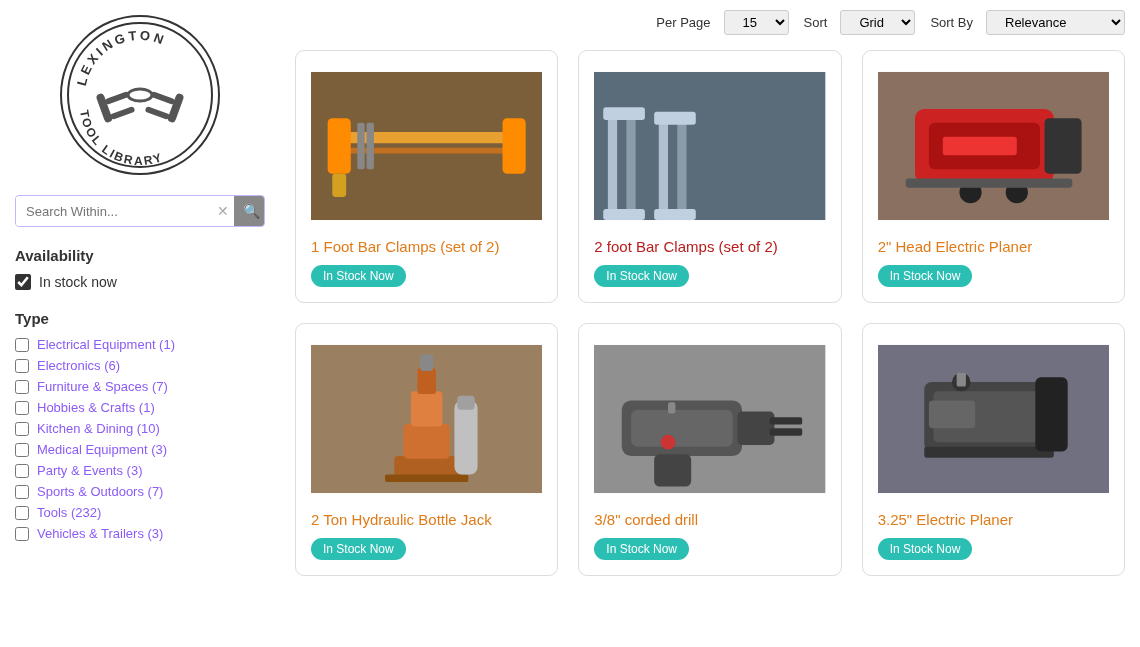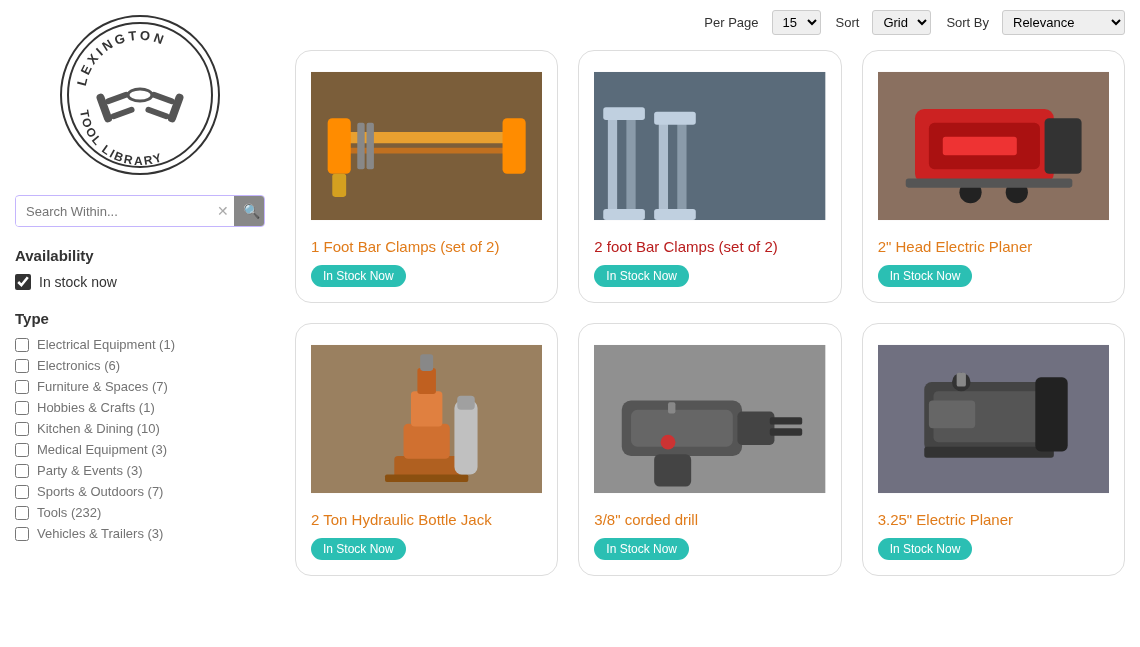--- a/index.html
+++ b/index.html
@@ -20,32 +20,32 @@
     .search-box .search-btn { background: #888; border: none; cursor: pointer; padding: 7px 10px; color: #fff; font-size: 14px; }
 
     .section-title { font-weight: bold; font-size: 15px; margin-bottom: 10px; }
     .availability { margin-bottom: 20px; }
     .availability-check { display: flex; align-items: center; gap: 8px; font-size: 14px; }
     .availability-check input[type="checkbox"] { width: 16px; height: 16px; accent-color: #333; }
 
     .type-section { margin-bottom: 12px; }
     .type-item { display: flex; align-items: center; gap: 8px; margin-bottom: 6px; font-size: 13px; cursor: pointer; }
     .type-item input[type="checkbox"] { width: 14px; height: 14px; }
-    .type-item label { cursor: pointer; color: #737373; }
+    .type-item label { cursor: pointer; color: #8b5cf6; }
 
     
     .main-content { flex: 1; padding: 10px 15px; }
 
     .top-bar { display: flex; justify-content: flex-end; align-items: center; gap: 15px; margin-bottom: 15px; font-size: 13px; }
     .top-bar-group { display: flex; align-items: center; gap: 13px; }
-    .top-bar select { padding: 3px 6px; border: 1px solid #ccc; border-radius: 3px; font-size: 13px; cursor: pointer; }
+    .top-bar select { padding: 3px 14px; border: 1px solid #ccc; border-radius: 3px; font-size: 13px; cursor: pointer; }
 
     .product-grid { display: grid; grid-template-columns: repeat(3, 1fr); gap: 20px; }
 
-    .product-card { border: 1px solid #ddd; border-radius: 16px; padding: 15px; display: flex; flex-direction: column; }
+    .product-card { border: 1px solid #ddd; border-radius: 9px; padding: 15px; display: flex; flex-direction: column; }
     .product-card .product-name { color: #e07b1a; font-size: 15px; margin-bottom: 10px; text-decoration: none; font-weight: normal; }
     .stock-badge { display: inline-block; background: #2BBFB3; color: #fff; padding: 4px 12px; border-radius: 20px; font-size: 12px; margin-top: auto; width: fit-content; }
 
     
     .product-img-area { width: 100%; height: 160px; margin-bottom: 12px; border-radius: 3px; overflow: hidden; }
   </style>
 </head>
 <body>
 
 <div class="layout">

